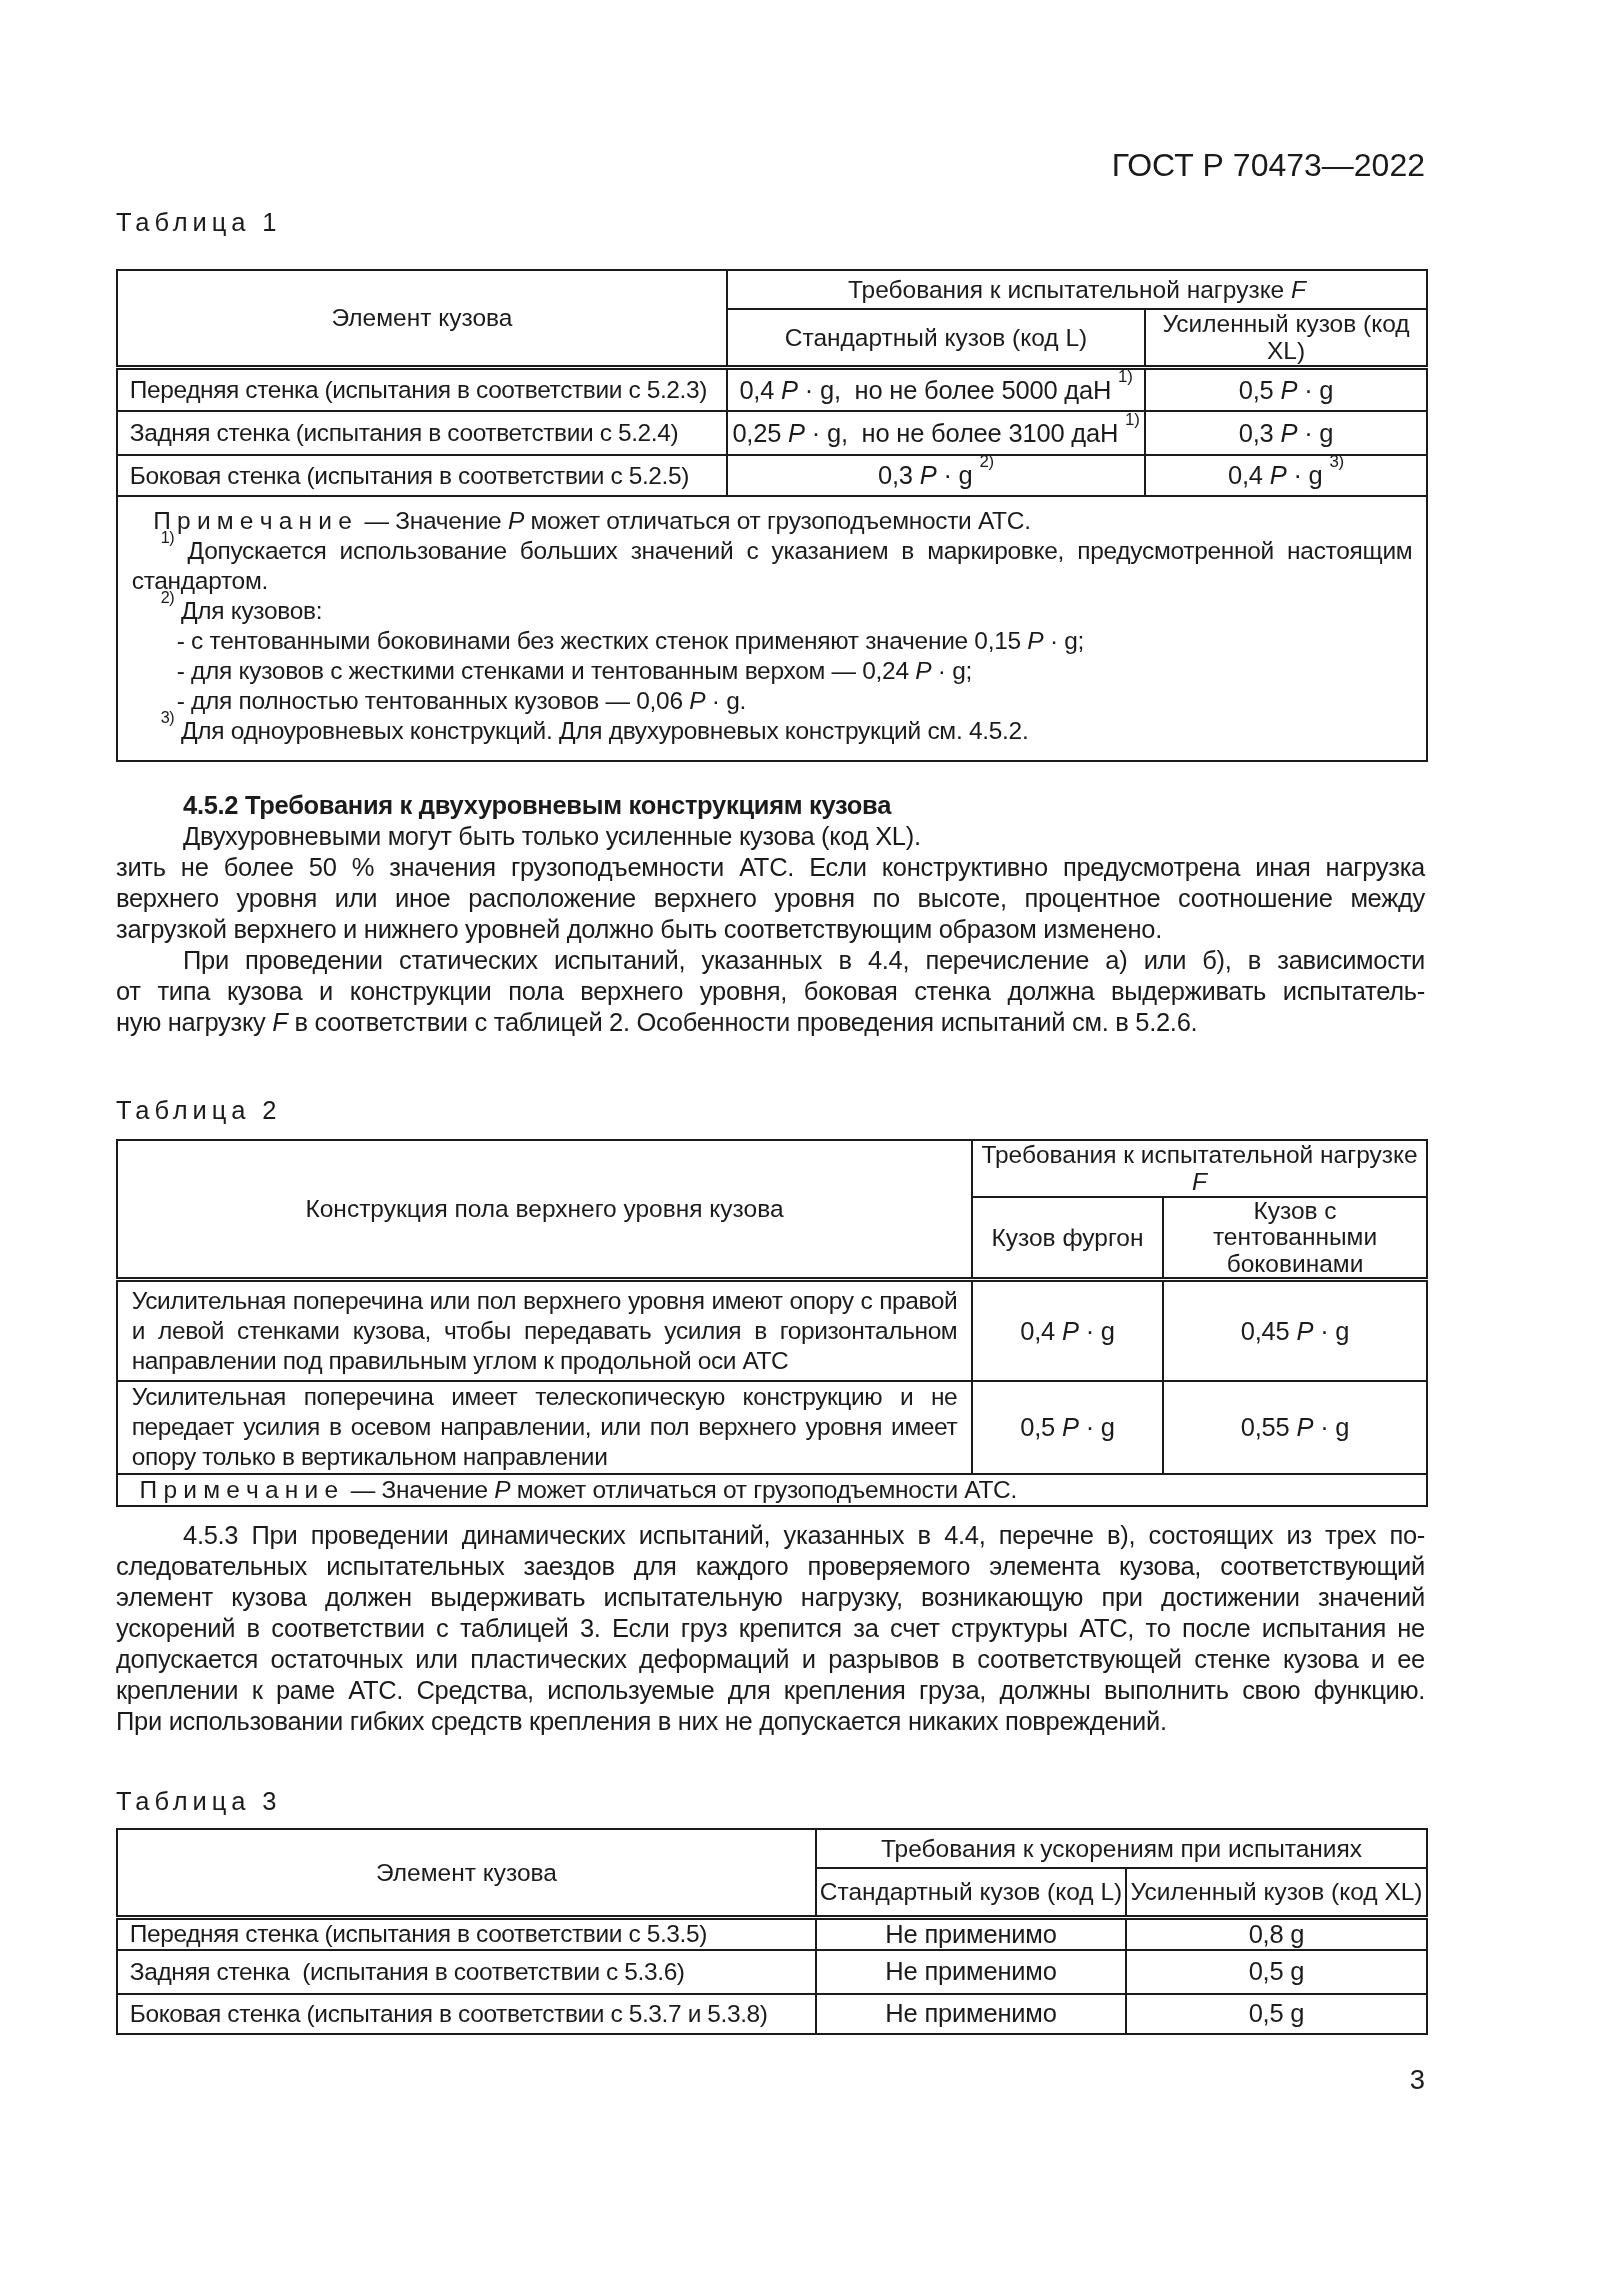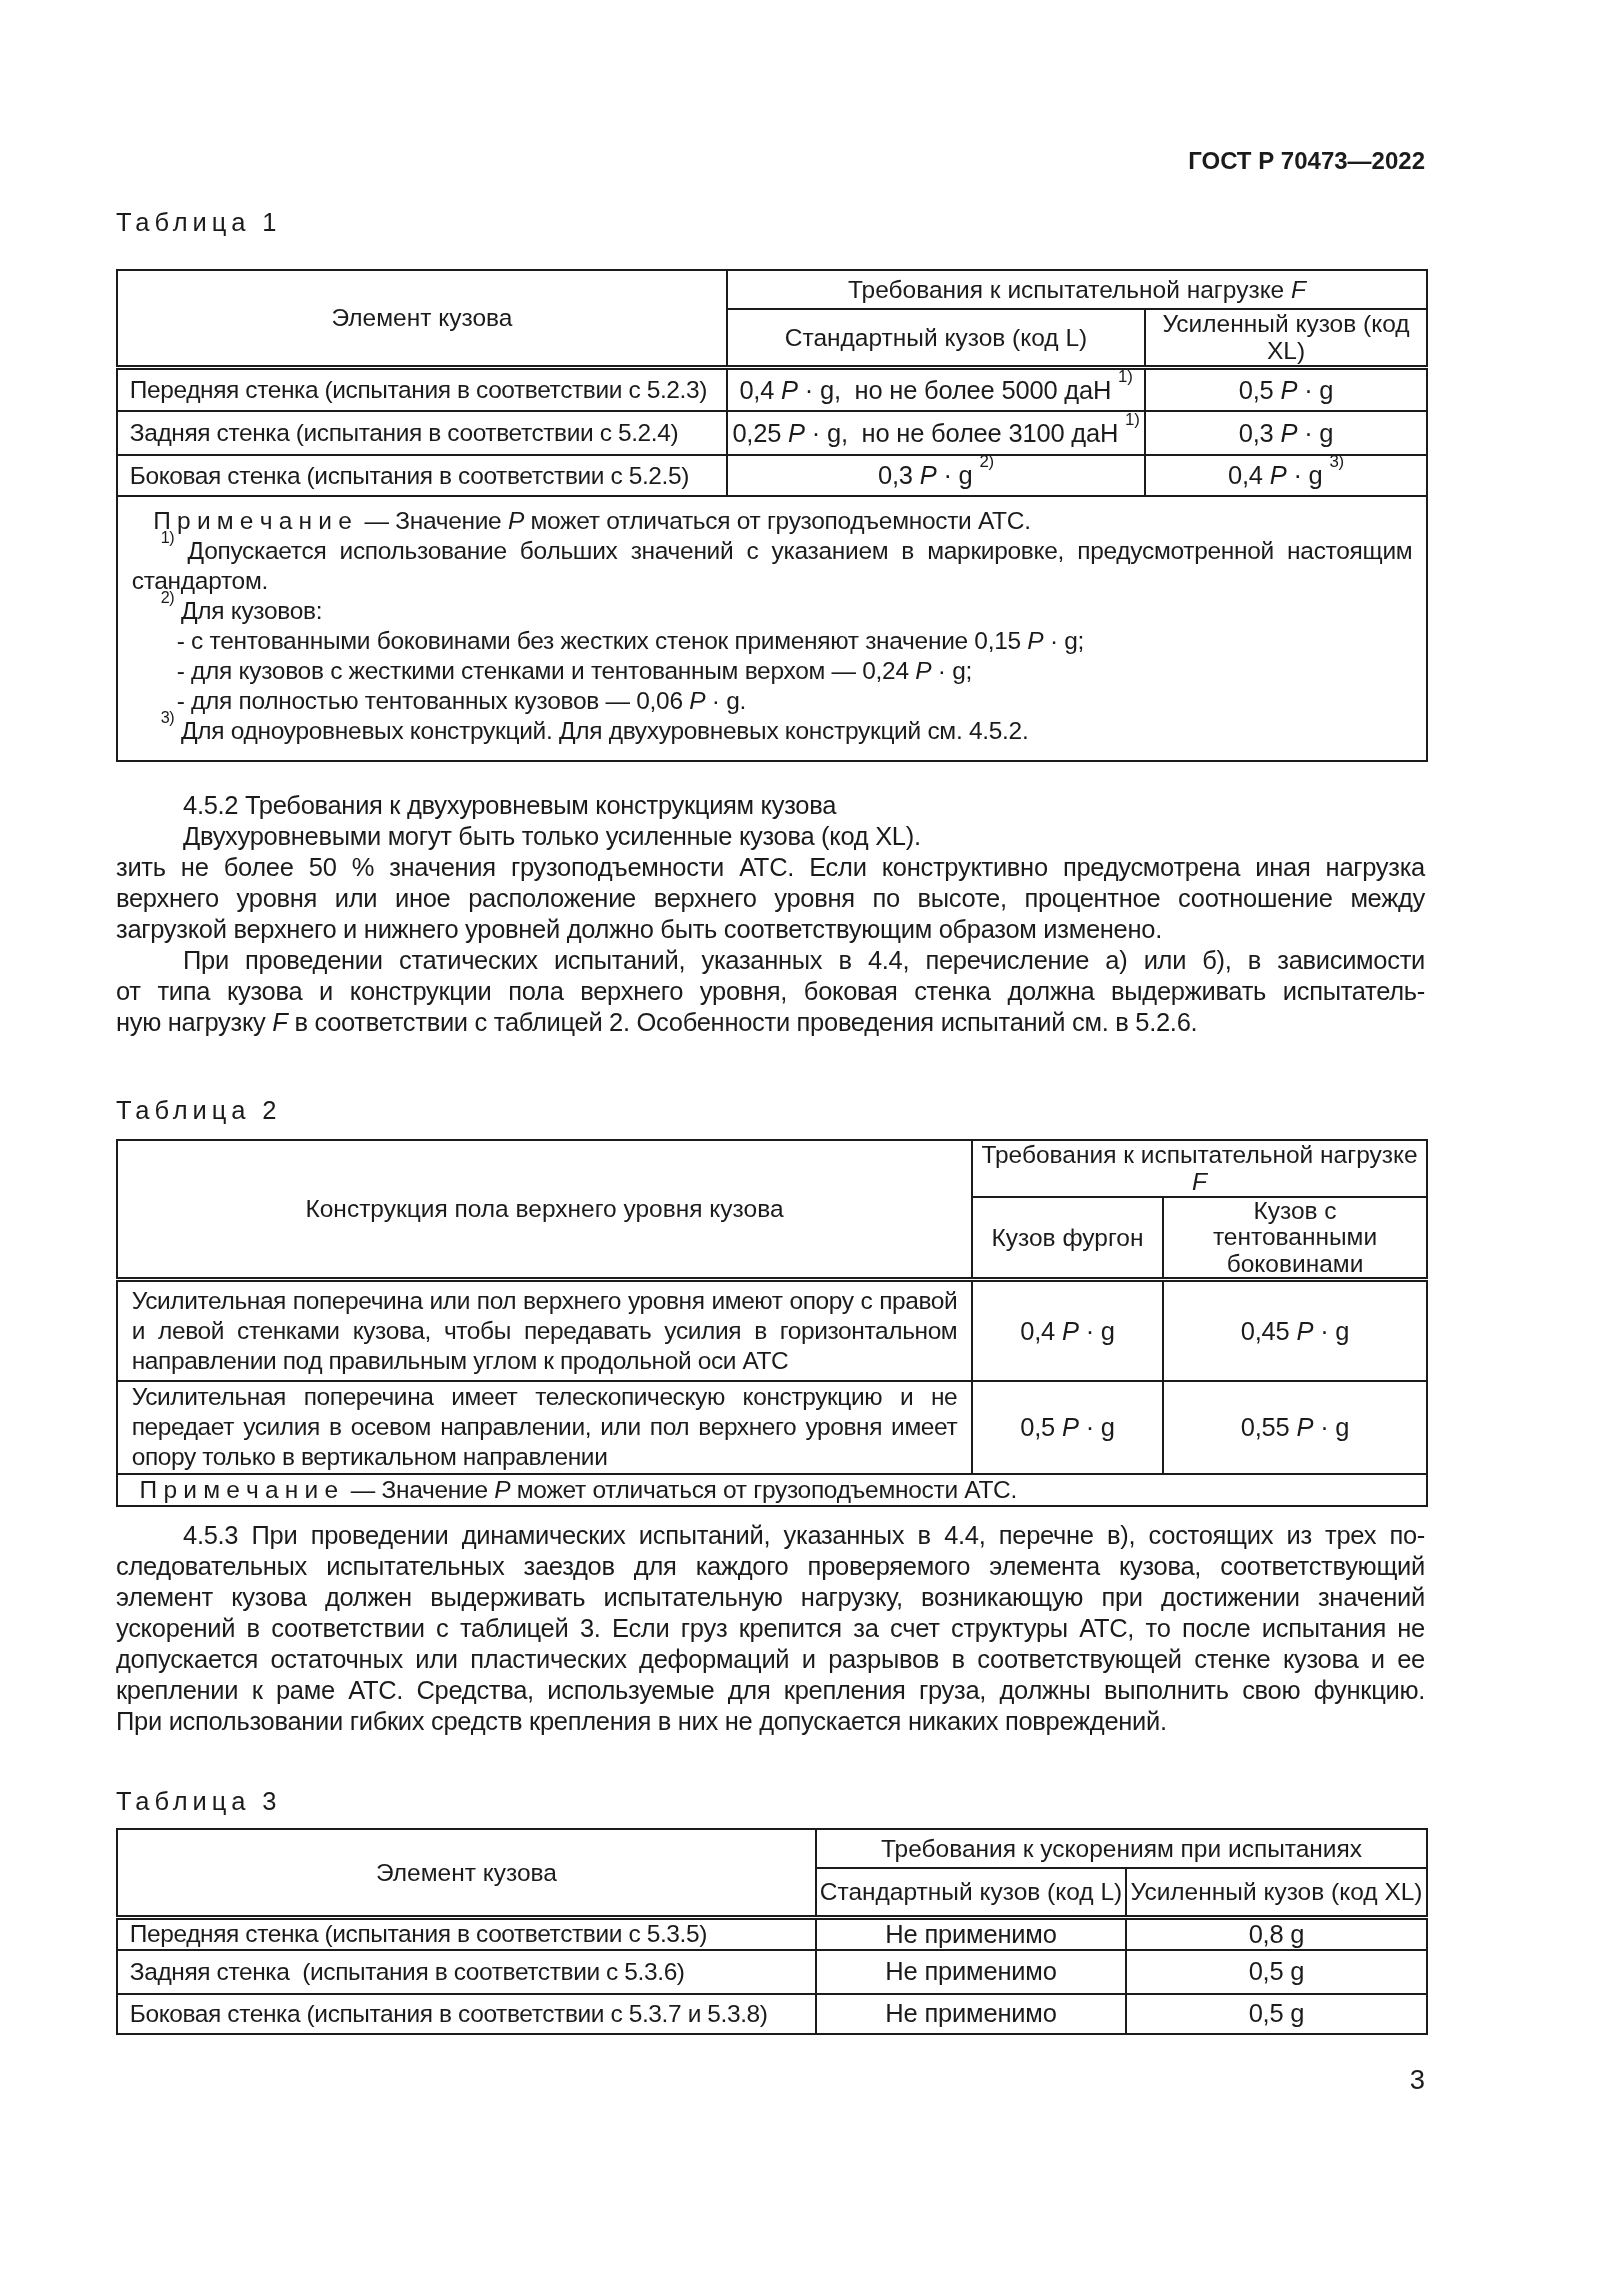--- a/index.html
+++ b/index.html
@@ -2,21 +2,21 @@
 <html><head>
 <meta charset="utf-8">
 <style>
   html,body{margin:0;padding:0;}
   body{
     width:1621px;height:2293px;position:relative;background:#ffffff;
     color:#1b1b1b;font-family:"Liberation Sans","DejaVu Sans",sans-serif;
     -webkit-font-smoothing:antialiased;
   }
   .abs{position:absolute;left:116px;width:1309px;}
-  .doc-header{top:147px;text-align:right;font-weight:bold;font-size:24px;letter-spacing:0px;}
+  .doc-header{top:147px;text-align:right;font-weight:normal;font-size:32px;letter-spacing:0px;}
   .tcap{font-size:25.5px;letter-spacing:4.9px;}
   .pagenum{top:2064px;text-align:right;font-size:27.4px;}
 
   table{border-collapse:collapse;table-layout:fixed;position:absolute;left:116px;width:1309px;
         border:2.9px solid #1b1b1b;}
   td{border:2px solid #1b1b1b;vertical-align:middle;padding:0;font-weight:normal;}
   thead td{text-align:center;font-size:24.5px;line-height:27.4px;}
   thead td.group{border-bottom:2.9px solid #1b1b1b;}
   tbody tr.firstbody td{border-top:5.9px double #1b1b1b;}
   tbody td{border-top:2.9px solid #1b1b1b;border-bottom:2.9px solid #1b1b1b;}
@@ -30,21 +30,21 @@
   .nline{font-size:24.5px;line-height:30px;white-space:nowrap;letter-spacing:-0.3px;}
   .nline.j{text-align-last:justify;}
   .ind-note{padding-left:21.6px;}
   .ind-fn{padding-left:29px;}
   .ind-dash{padding-left:45px;}
 
   .para{font-size:25.5px;}
   .line{line-height:31px;height:31px;white-space:nowrap;letter-spacing:-0.3px;}
   .line.j{text-align-last:justify;}
   .line.ind{padding-left:67px;}
-  .line.bold{font-weight:normal;}
+  .line.bold{font-weight:bold;}
 
   .cell-lines{padding:0 13.7px;}
   .cl{font-size:24.5px;line-height:30px;white-space:nowrap;letter-spacing:-0.4px;}
   .cl.j{text-align-last:justify;}
   .subwrap{white-space:normal;line-height:26.5px;padding:0 7.8px;}
   .note-row td{padding:0;}
 </style>
 </head>
 <body>
 

